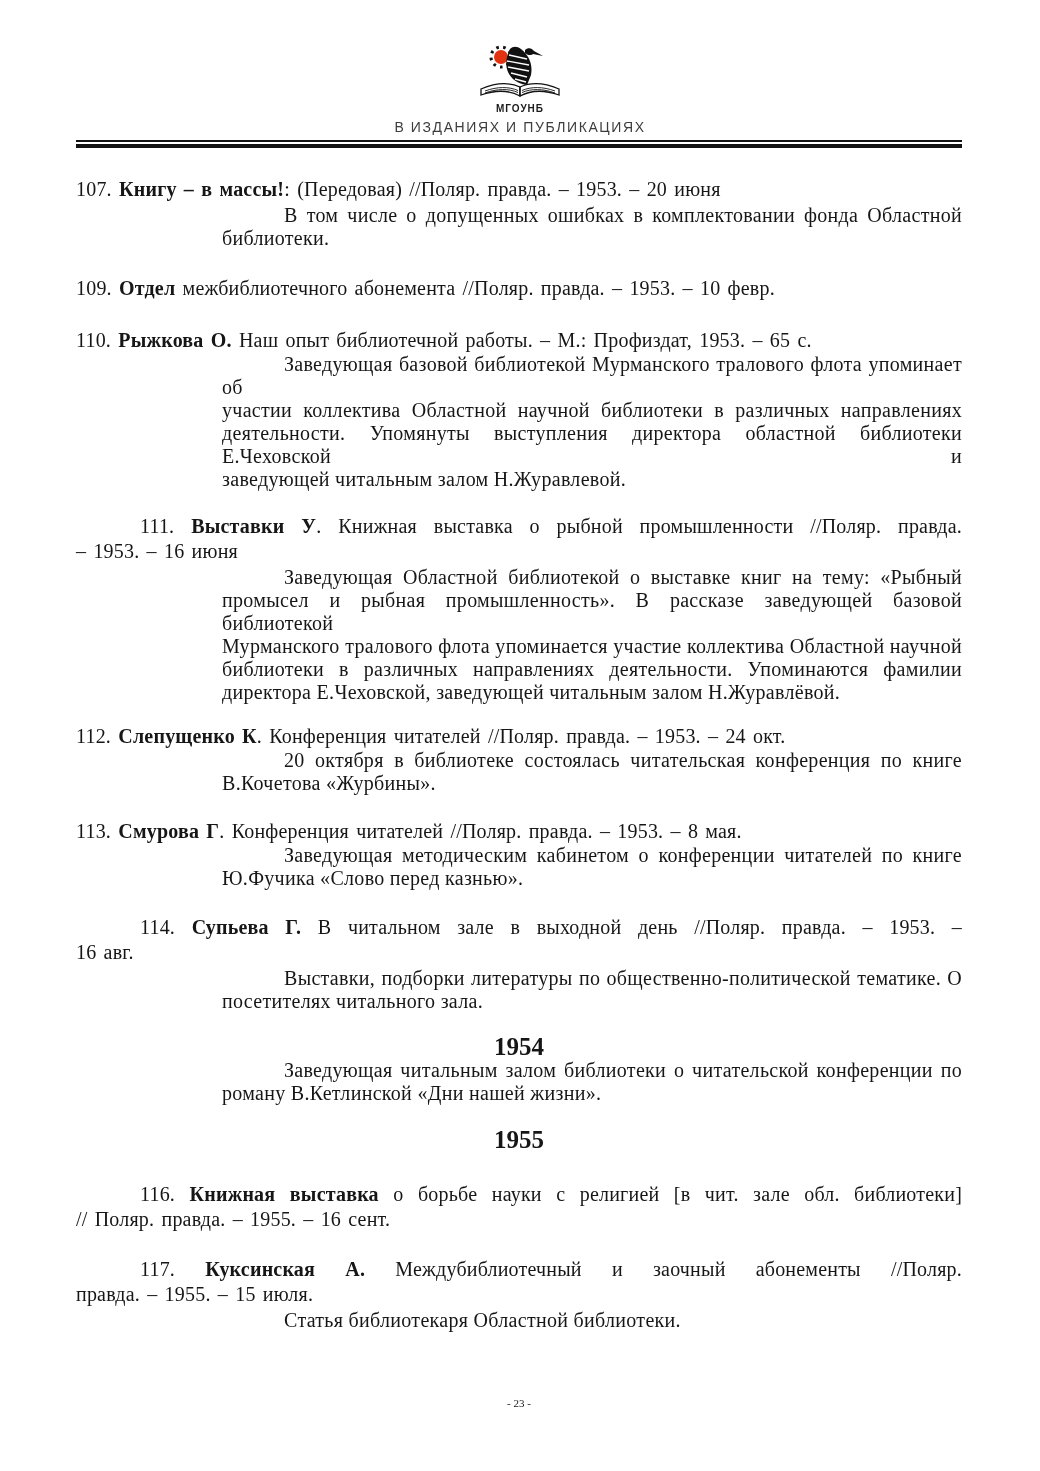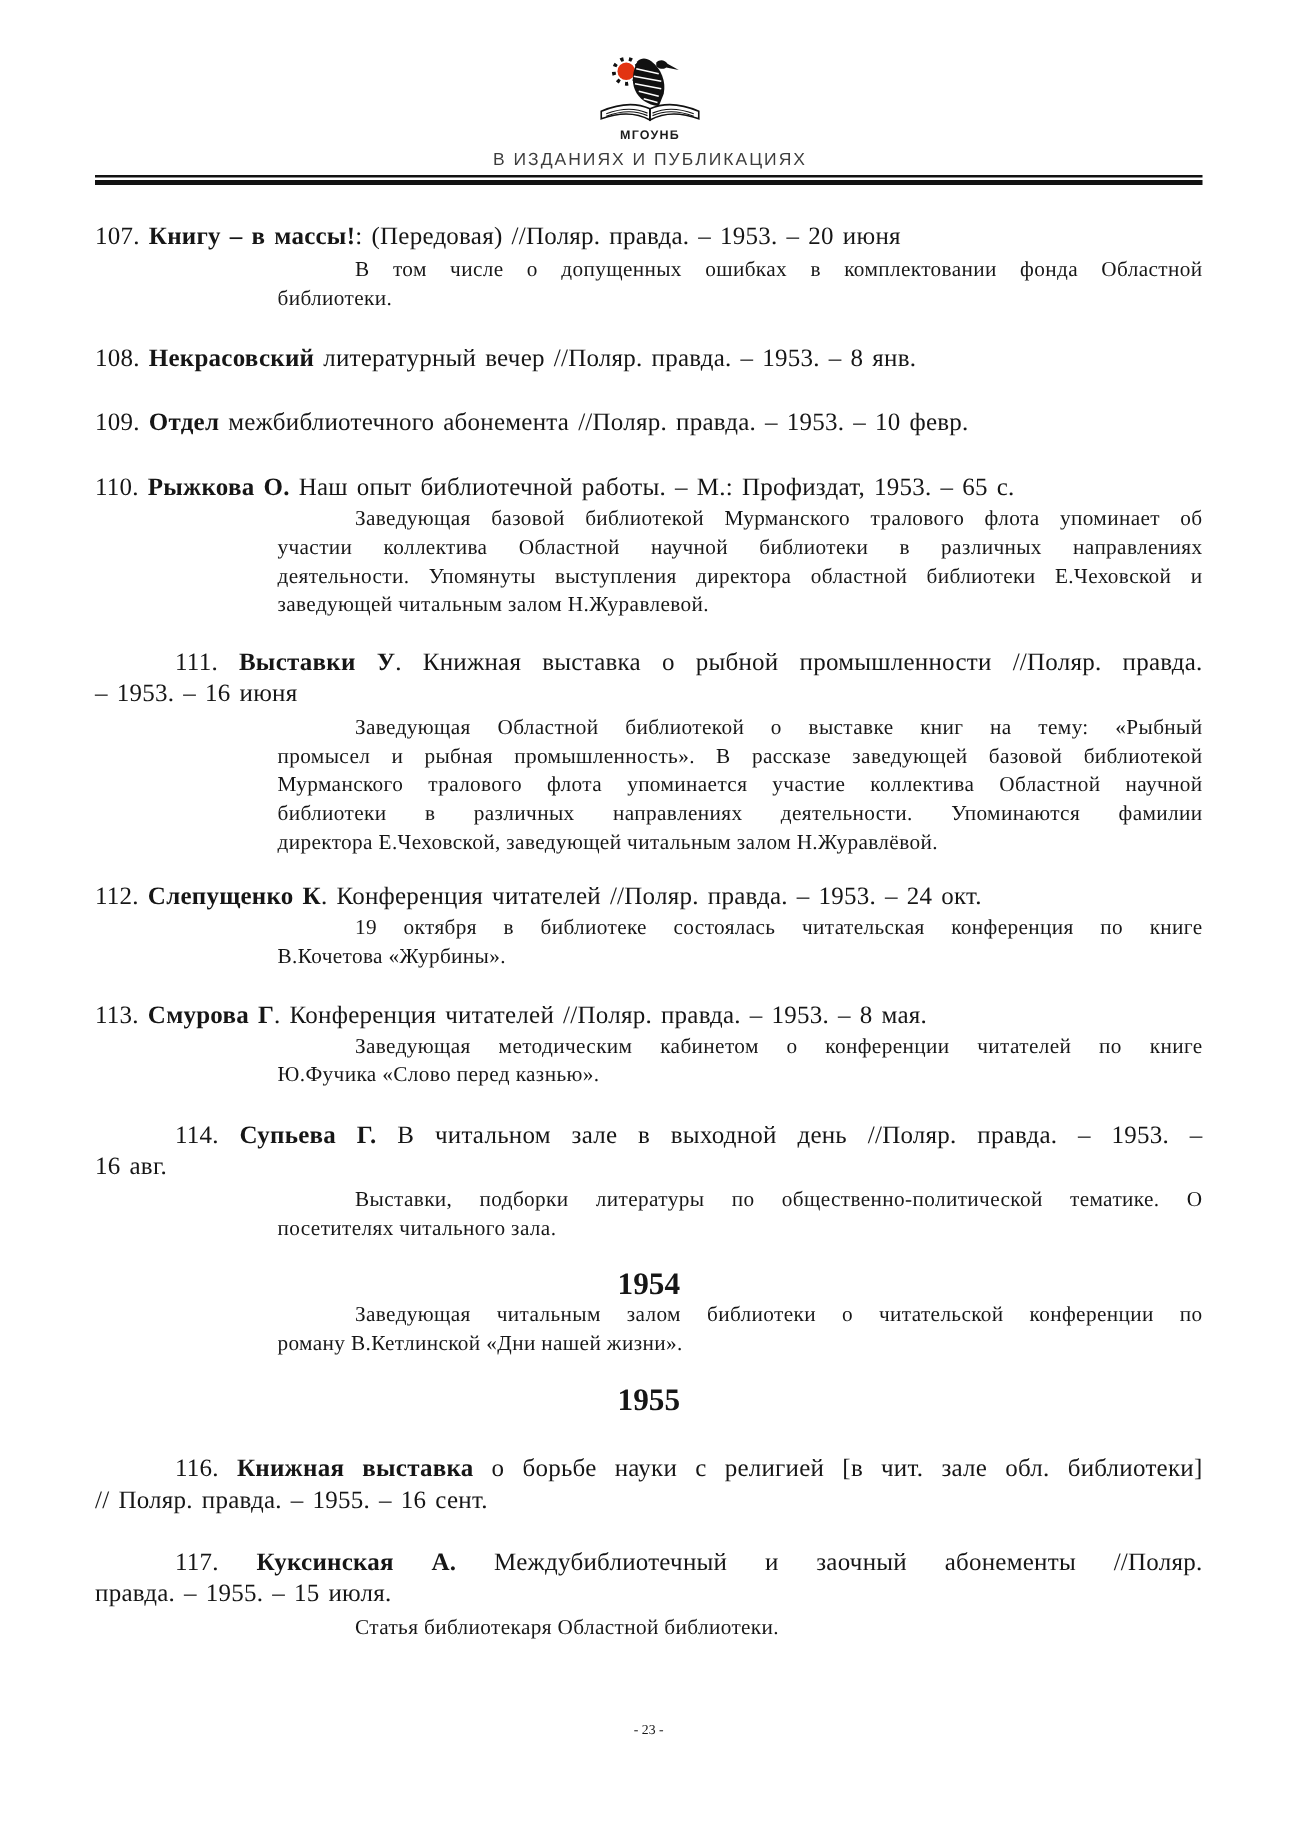--- a/index.html
+++ b/index.html
@@ -24,21 +24,21 @@
     margin-top:5px;height:2px;
     border-top:2px solid #121212;border-bottom:4px solid #121212;
   }
   
   .entry{font-size:20px;line-height:25px;margin:0;word-spacing:2px;letter-spacing:0.2px;font-family:Liberation Serif, serif;}
   .entry .eline{min-height:25px;}
   .entry .eline.first{text-indent:64px;}
   .jl{text-align:justify;text-align-last:justify;}
   .entry b{font-weight:bold;}
   
-  .ann{margin:0 0 0 146px;font-size:17px;line-height:23px;letter-spacing:0.3px;}
+  .ann{margin:0 0 0 146px;font-size:20px;line-height:23px;letter-spacing:0.3px;}
   .ann .l{min-height:23px;}
   .ann .l.first{text-indent:62px;}
   .ann .l.last{text-align:justify;text-align-last:left;}
   
   .year{font-size:25px;font-weight:bold;text-align:center;margin:0;line-height:25px;}
   
   .pagenum{text-align:center;font-size:11px;line-height:22px;}
 </style>
 </head>
 <body>
@@ -76,23 +76,20 @@
   <div class="rule"></div>
 
   <p class="entry" style="margin-top:29px">
     <span class="eline first"><span>107.</span> <b>Книгу – в массы!</b><span>: (Передовая) //Поляр. правда. – 1953. – 20 июня</span></span>
   </p>
   <div class="ann" style="margin-top:2px">
     <div class="l first jl">В том числе о допущенных ошибках в комплектовании фонда Областной</div>
     <div class="l last">библиотеки.</div>
   </div>
 
-  <p class="entry" style="margin-top:25px">
-    <span class="eline first"><span>108.</span> <b>Некрасовский</b><span> литературный вечер //Поляр. правда. – 1953. – 8 янв.</span></span>
-  </p>
 
   <p class="entry" style="margin-top:26px">
     <span class="eline first"><span>109.</span> <b>Отдел</b><span> межбиблиотечного абонемента //Поляр. правда. – 1953. – 10 февр.</span></span>
   </p>
 
   <p class="entry" style="margin-top:27px">
     <span class="eline first"><span>110.</span> <b>Рыжкова О.</b><span> Наш опыт библиотечной работы. – М.: Профиздат, 1953. – 65 с.</span></span>
   </p>
   <div class="ann">
     <div class="l first jl">Заведующая базовой библиотекой Мурманского тралового флота упоминает об</div>
@@ -110,21 +107,21 @@
     <div class="l jl">промысел и рыбная промышленность». В рассказе заведующей базовой библиотекой</div>
     <div class="l jl">Мурманского тралового флота упоминается участие коллектива Областной научной</div>
     <div class="l jl">библиотеки в различных направлениях деятельности. Упоминаются фамилии</div>
     <div class="l last">директора Е.Чеховской, заведующей читальным залом Н.Журавлёвой.</div>
   </div>
 
   <p class="entry" style="margin-top:20px">
     <span class="eline first"><span>112.</span> <b>Слепущенко К</b><span>. Конференция читателей //Поляр. правда. – 1953. – 24 окт.</span></span>
   </p>
   <div class="ann">
-    <div class="l first jl">19 октября в библиотеке состоялась читательская конференция по книге</div>
+    <div class="l first jl">20 октября в библиотеке состоялась читательская конференция по книге</div>
     <div class="l last">В.Кочетова «Журбины».</div>
   </div>
 
   <p class="entry" style="margin-top:24px">
     <span class="eline first"><span>113.</span> <b>Смурова Г</b><span>. Конференция читателей //Поляр. правда. – 1953. – 8 мая.</span></span>
   </p>
   <div class="ann">
     <div class="l first jl">Заведующая методическим кабинетом о конференции читателей по книге</div>
     <div class="l last">Ю.Фучика «Слово перед казнью».</div>
   </div>

